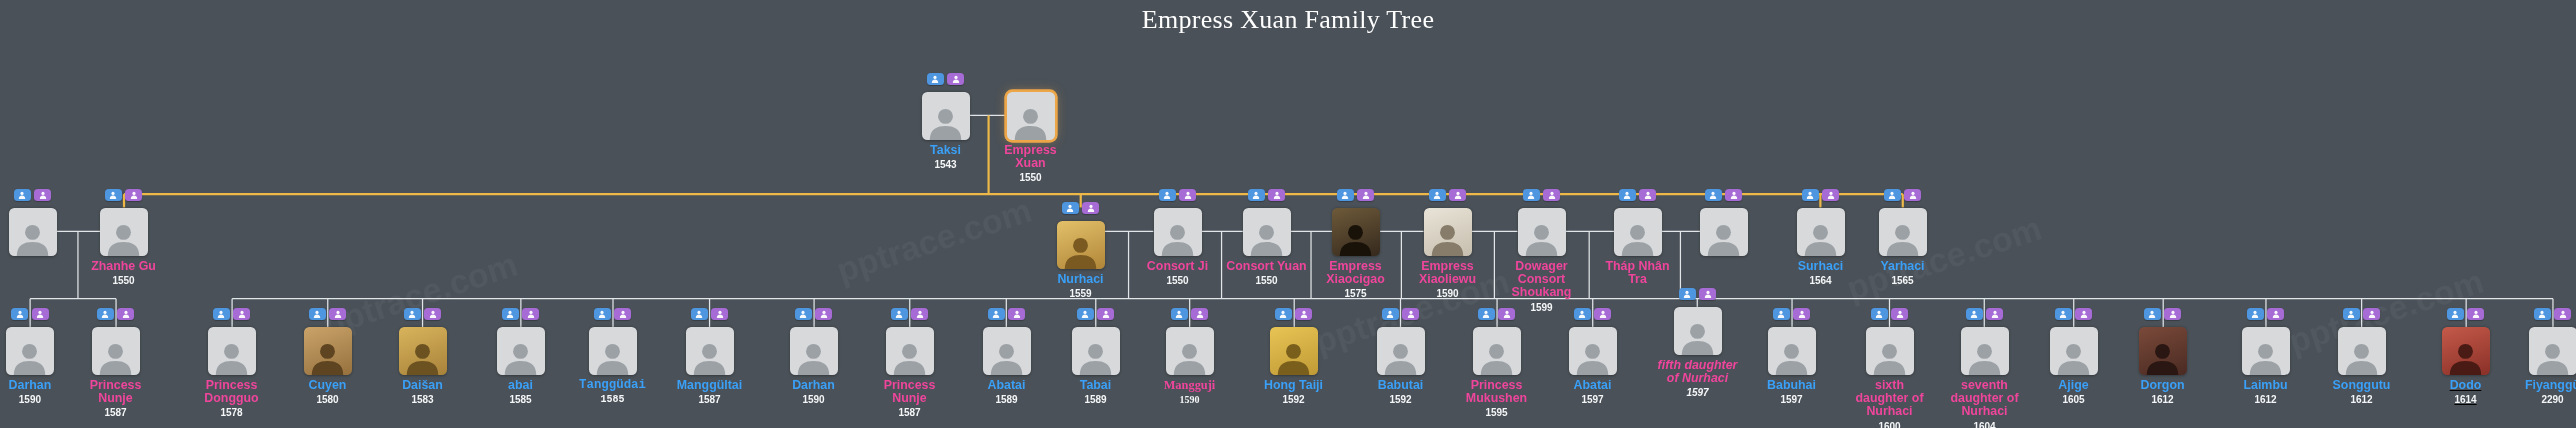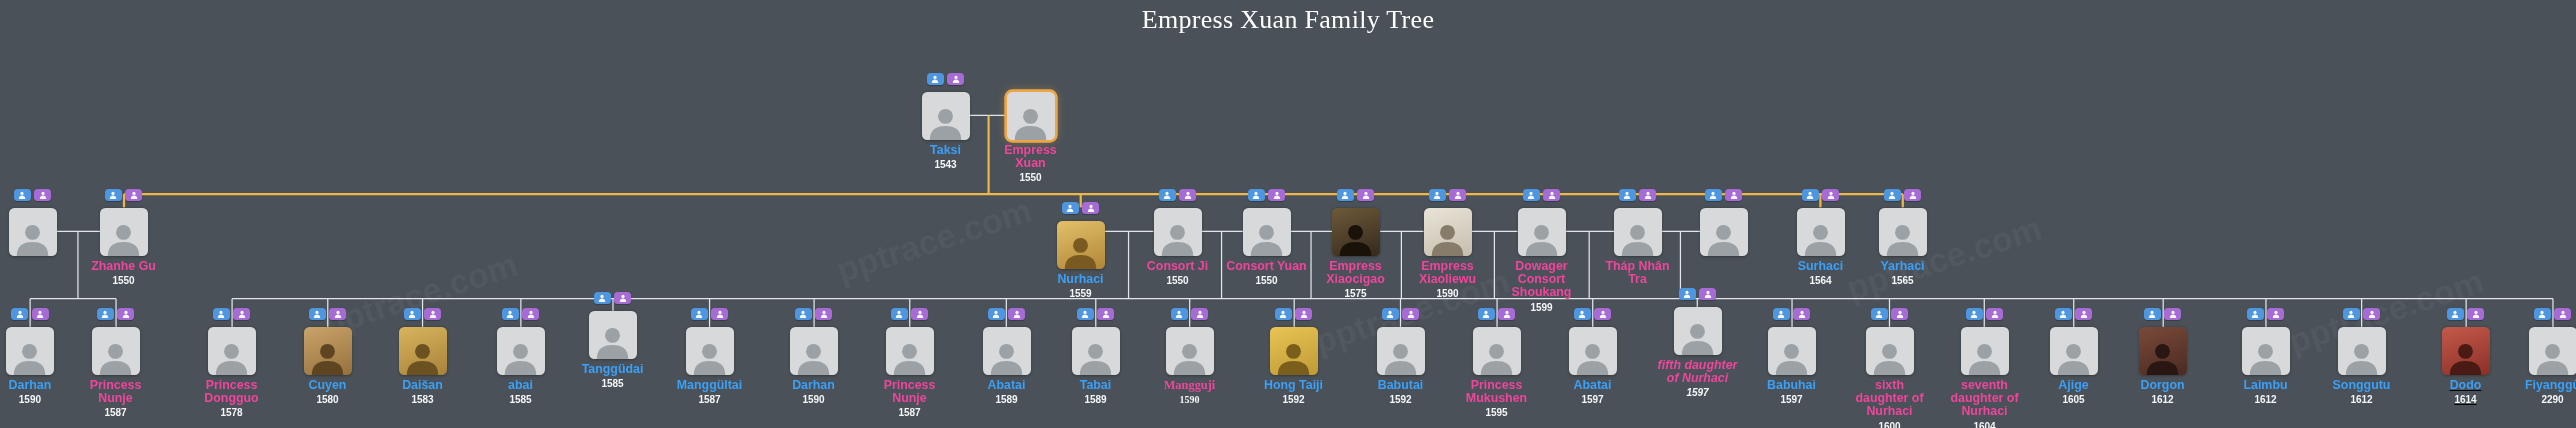--- a/index.html
+++ b/index.html
@@ -597,21 +597,21 @@
     </div>
     <div class="avatar">
       <svg viewBox="0 0 44 40">
         <circle cx="22" cy="13" r="8.5"></circle>
         <path d="M4 40 C4 27 13 24 22 24 C31 24 40 27 40 40 Z"></path>
       </svg>
     </div>
     <div class="pname m">abai</div>
     <div class="pyear">1585</div>
   </div>
-      <div class="person" style="left: 572px; top: 292px;">
+      <div class="person" style="left: 572px; top: 308px; font-family: Liberation Mono, monospace;">
     <div class="gender-icons">
       <span class="gicon blue">
         <svg viewBox="0 0 10 10">
               <circle cx="5" cy="3" r="2"></circle>
               <path d="M1 10 C1 6.5 3 5.6 5 5.6 C7 5.6 9 6.5 9 10 Z"></path>
             </svg>
       </span>
       <span class="gicon purple">
         <svg viewBox="0 0 10 10">
               <circle cx="5" cy="3" r="2"></circle>

